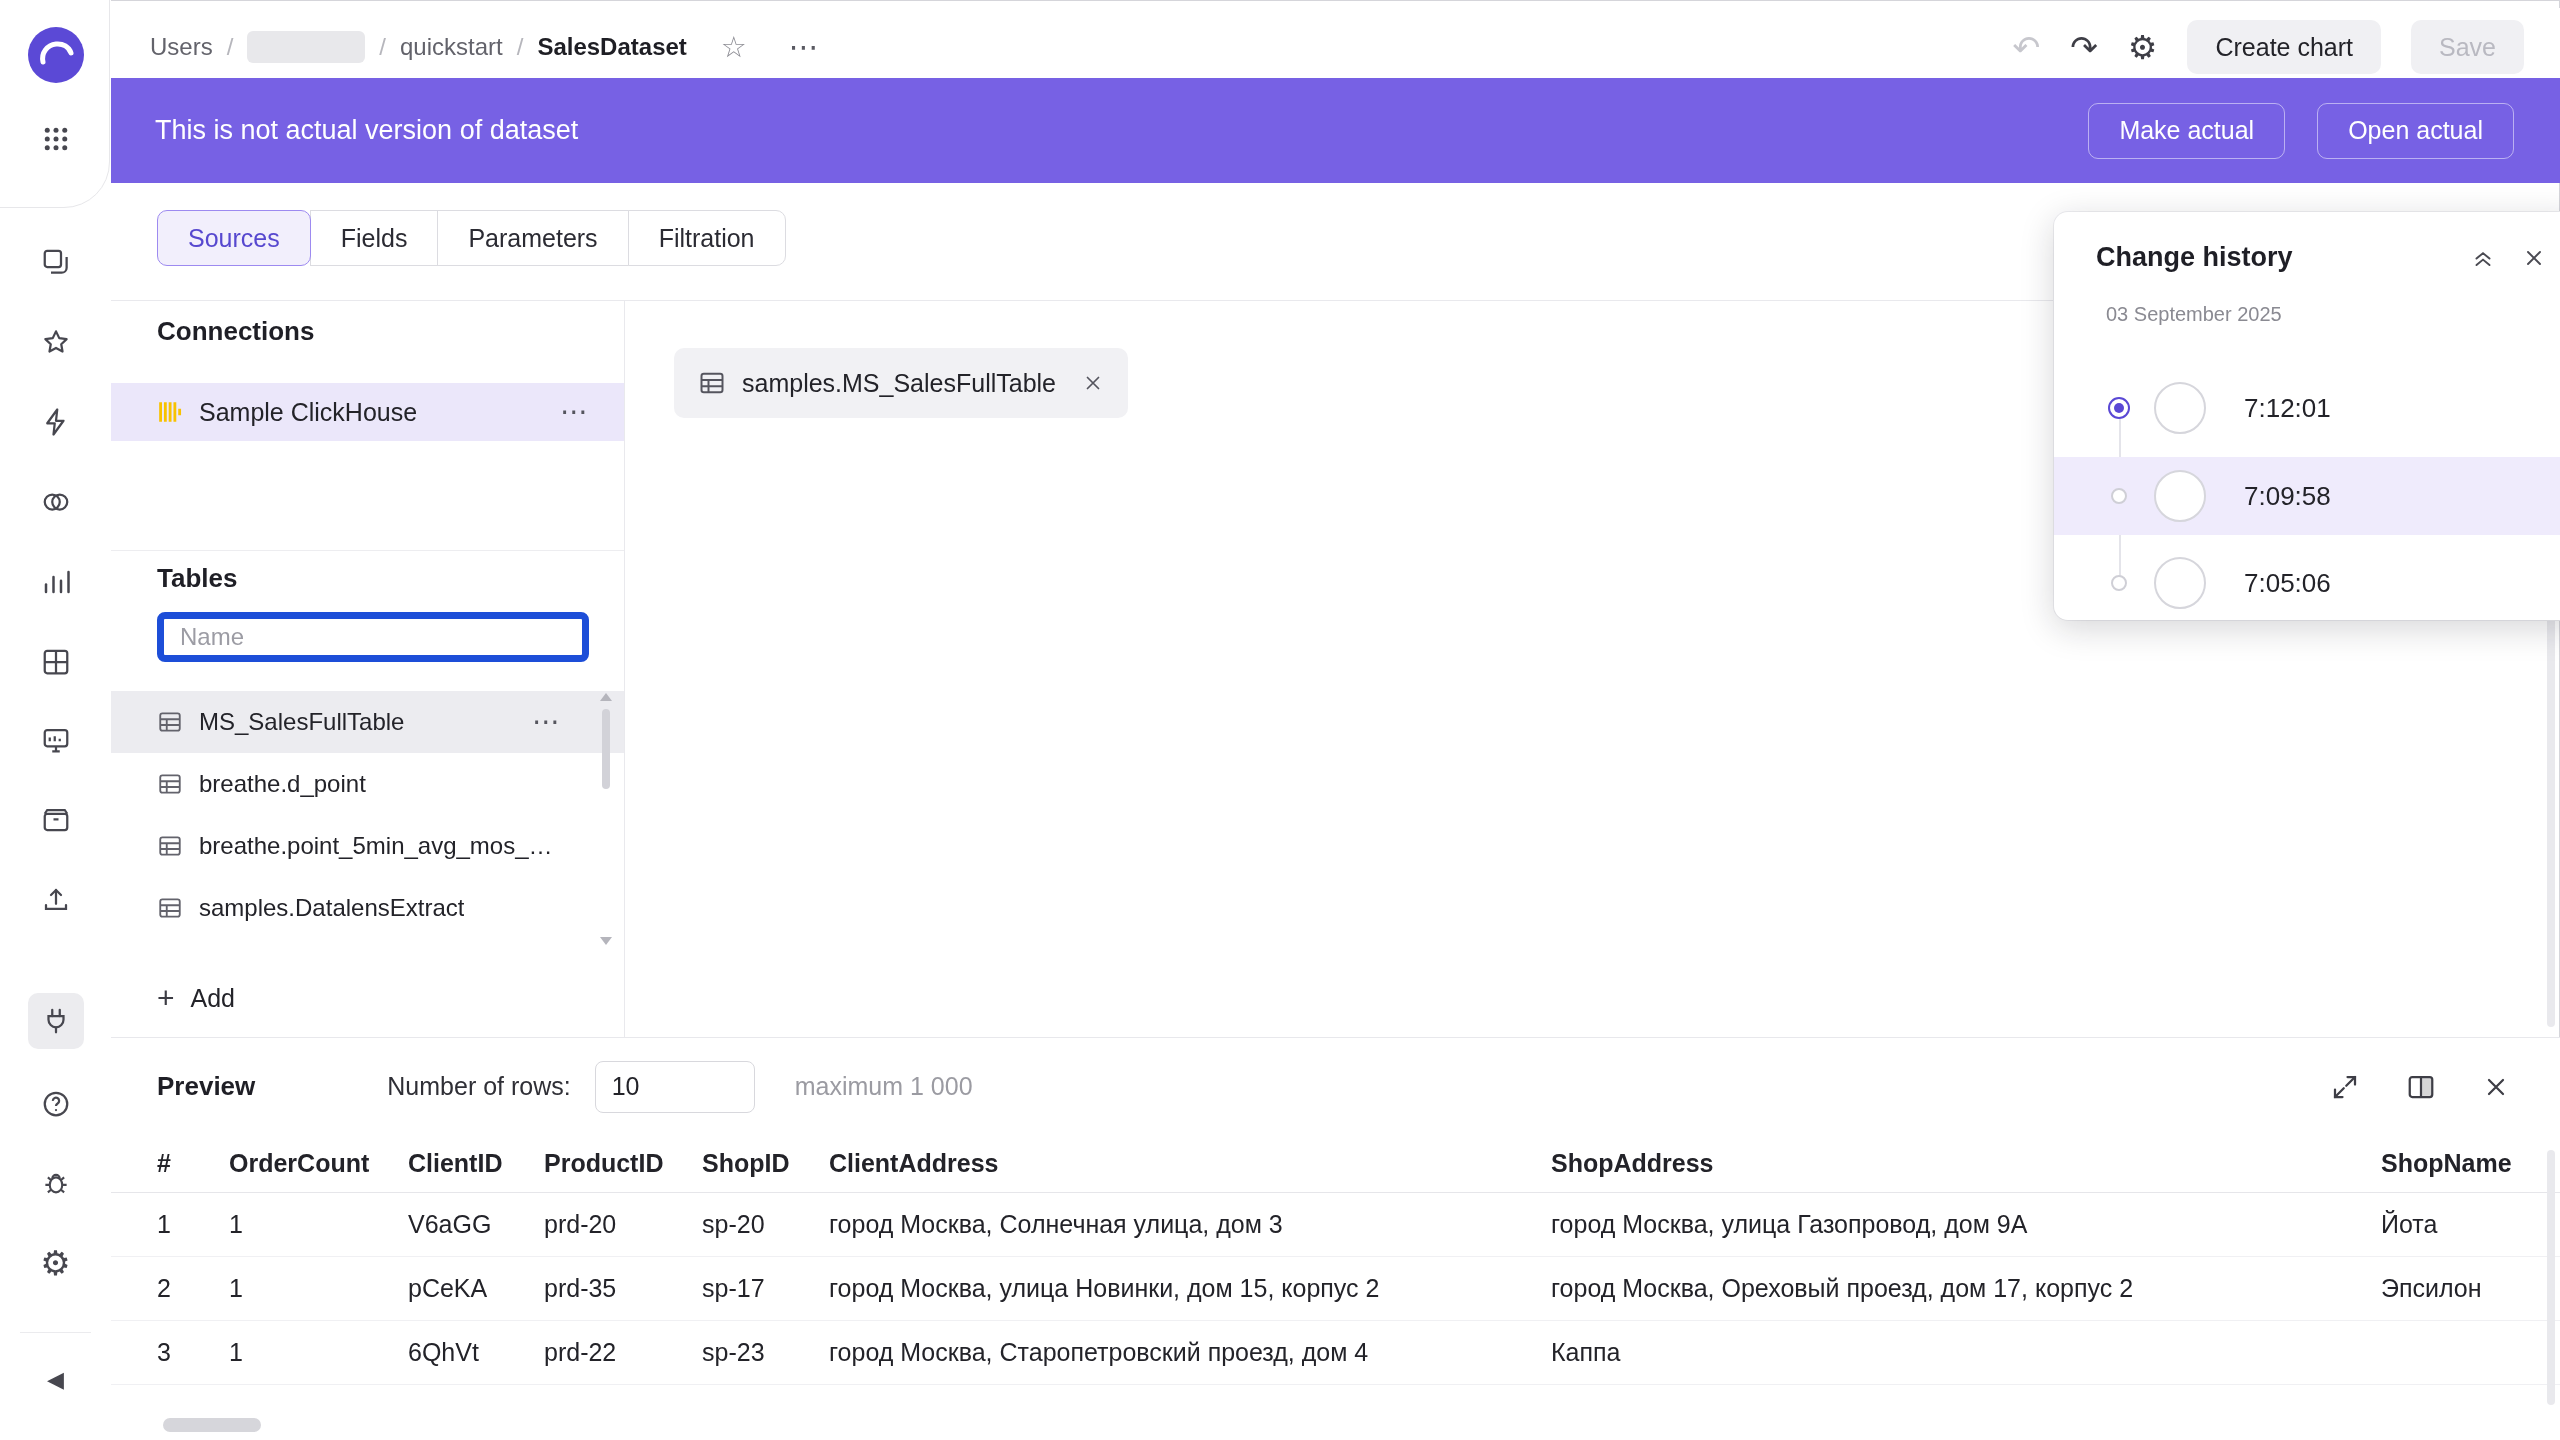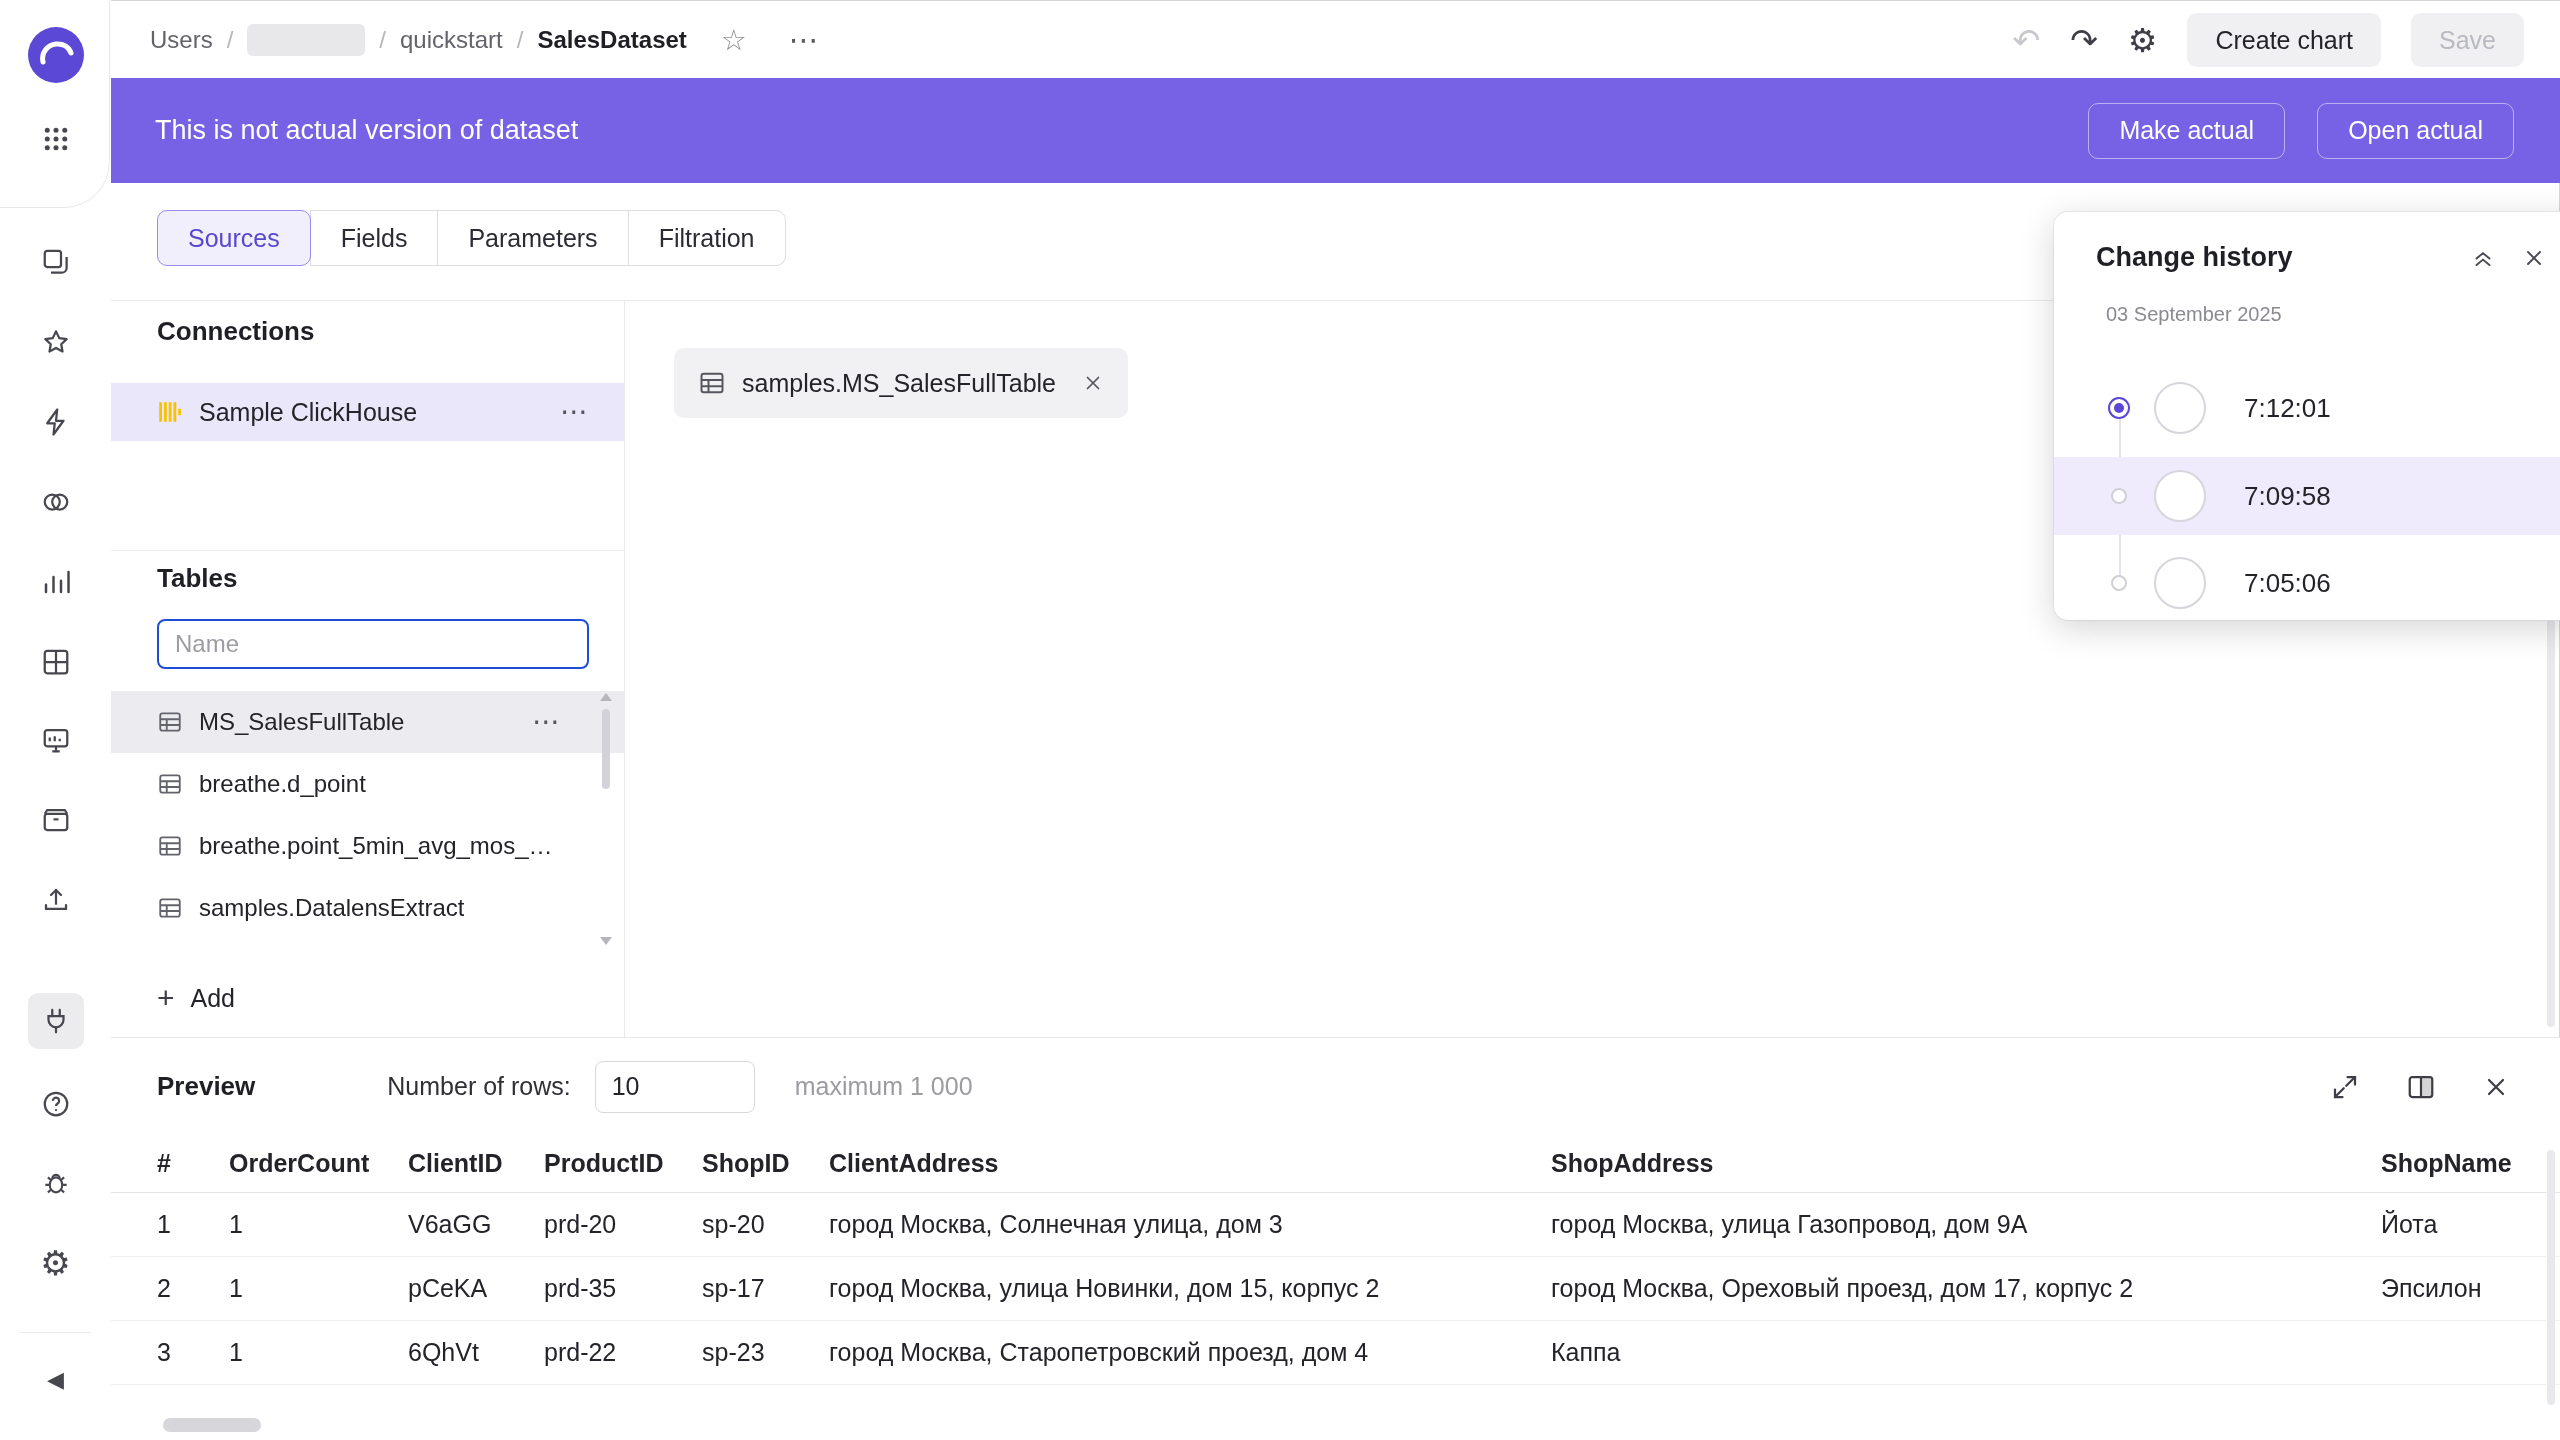--- a/index.html
+++ b/index.html
@@ -17,21 +17,21 @@
     border:1px solid #e7e7ea; border-radius:0 0 46px 0; pointer-events:none; }
   .logo { position:absolute; left:27px; top:26px; cursor:pointer; }
   .side-icon { position:absolute; left:50%; transform:translateX(-50%);
     width:56px; height:56px; display:flex; align-items:center; justify-content:center;
     color:#47474f; cursor:pointer; border-radius:10px; }
   .side-icon.active { background:#ececef; }
   .glyph { line-height:1; }
   .side-divider { position:absolute; left:20px; right:20px; top:1332px; height:1px; background:#ebebee; }
 
   
-  .header { position:absolute; left:111px; top:1px; right:0; height:78px; background:#fff;
+  .header { position:absolute; left:111px; top:8px; right:0; height:78px; background:#fff;
     display:flex; align-items:center; padding:0 36px 0 39px; }
   .crumbs { display:flex; align-items:center; gap:14px; font-size:24px; color:#63636b; }
   .crumb-sep { color:#b6b6bc; }
   .crumb-hidden { width:118px; height:32px; background:#e8e8eb; border-radius:6px; }
   .crumb-current { color:#1e1e24; font-weight:700; }
   .crumb-star { font-size:29px; color:#8d8d94; margin-left:20px; cursor:pointer; }
   .crumb-more { font-size:30px; color:#5a5a62; margin-left:28px; cursor:pointer; }
   .header-right { margin-left:auto; display:flex; align-items:center; gap:30px; }
   .hist-undo { font-size:33px; color:#c7c7cd; cursor:pointer; }
   .hist-redo { font-size:33px; color:#3e3e46; cursor:pointer; }
@@ -62,22 +62,22 @@
 
   
   .panel { position:absolute; left:111px; top:301px; width:514px; height:736px;
     background:#fff; border-right:1px solid #e9e9ed; }
   .panel-title { position:absolute; left:46px; font-size:26px; font-weight:700; color:#1f1f26; }
   .connection-row { position:absolute; left:0; right:0; top:82px; height:58px; background:#ebe7fa;
     display:flex; align-items:center; padding:0 36px 0 46px; cursor:pointer; }
   .conn-name { font-size:25px; margin-left:16px; }
   .row-more { margin-left:auto; font-size:28px; color:#55555e; cursor:pointer; }
   .panel-divider { position:absolute; left:0; right:0; top:249px; height:1px; background:#ededf0; }
-  .search-input { position:absolute; left:46px; top:318px; width:432px; height:50px;
-    border:2px solid #1d4ed8; border-radius:8px; font-size:24px; padding:0 16px; color:#232329;
+  .search-input { position:absolute; left:46px; top:311px; width:432px; height:50px;
+    border:7px solid #1d4ed8; border-radius:8px; font-size:24px; padding:0 16px; color:#232329;
     font-family:inherit; outline:none; }
   .search-input::placeholder { color:#9c9ca4; }
   .table-list { position:absolute; left:0; right:0; top:390px; }
   .table-item { height:62px; display:flex; align-items:center; padding:0 64px 0 46px;
     font-size:24px; cursor:pointer; }
   .table-item.selected { background:#ececf0; }
   .t-icon { color:#63636c; margin-right:16px; flex:none; display:flex; }
   .table-item .tname { white-space:nowrap; overflow:hidden; text-overflow:ellipsis; }
   .list-scroll { position:absolute; right:10px; top:392px; height:252px; width:16px; }
   .arr-up,.arr-down { position:absolute; left:2px; width:0; height:0;

